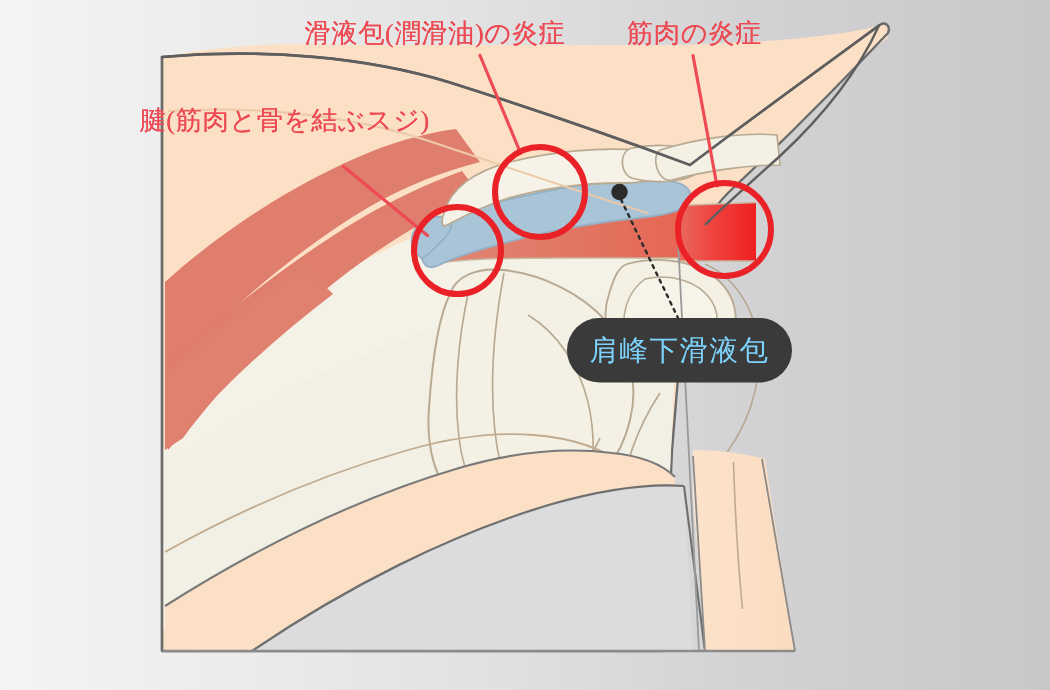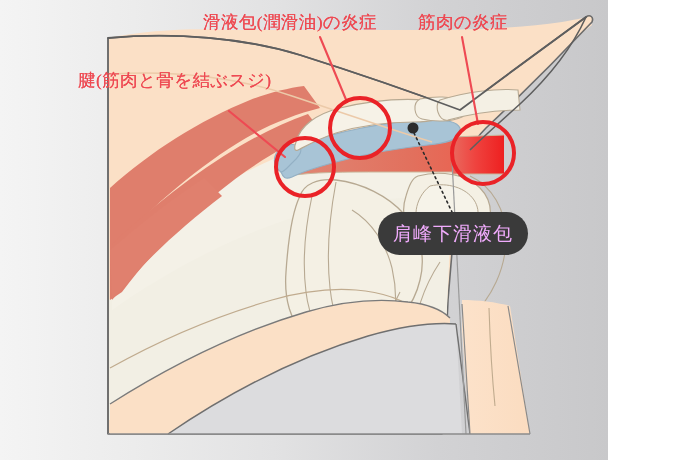--- a/index.html
+++ b/index.html
@@ -3,21 +3,21 @@
 <meta charset="utf-8">
 <title>Shoulder Anatomy Illustration</title>
 <style>
   html, body {
     margin: 0;
     padding: 0;
     background: #ffffff;
   }
   #stage {
     position: relative;
-    width: 608px;
+    width: 700px;
     height: 460px;
     overflow: hidden;
     font-family: "Liberation Serif", "DejaVu Serif", serif;
   }
   #bg {
     position: absolute;
     inset: 0;
     background: linear-gradient(90deg, #f4f4f4 0%, #ececec 22%, #e2e2e3 45%, #d2d2d4 72%, #c8c8ca 100%);
   }
   #art {
@@ -29,31 +29,31 @@
     color: #ee4a53;
     font-size: 17.5px;
     line-height: 1.22;
     letter-spacing: 0.4px;
     white-space: nowrap;
     font-family: "Liberation Serif", "DejaVu Serif", serif;
     font-weight: 400;
     text-shadow: 0 0 0.4px #ee4a53;
   }
   #label-bursa { left: 203px; top: 12px; }
-  #label-tendon { left: 78px; top: 70px; }
+  #label-tendon { left: 93px; top: 70px; }
   #label-muscle { left: 418px; top: 12px; }
   #pill {
     position: absolute;
     left: 378px;
     top: 212px;
     width: 150px;
     height: 43px;
     border-radius: 22px;
     background: #3a3a3a;
-    color: #f0abfc;
+    color: #7dd3fc;
     display: flex;
     align-items: center;
     justify-content: center;
     font-size: 19px;
     letter-spacing: 1px;
     font-family: Liberation Sans, sans-serif;
   }
 </style>
 </head>
 <body>

